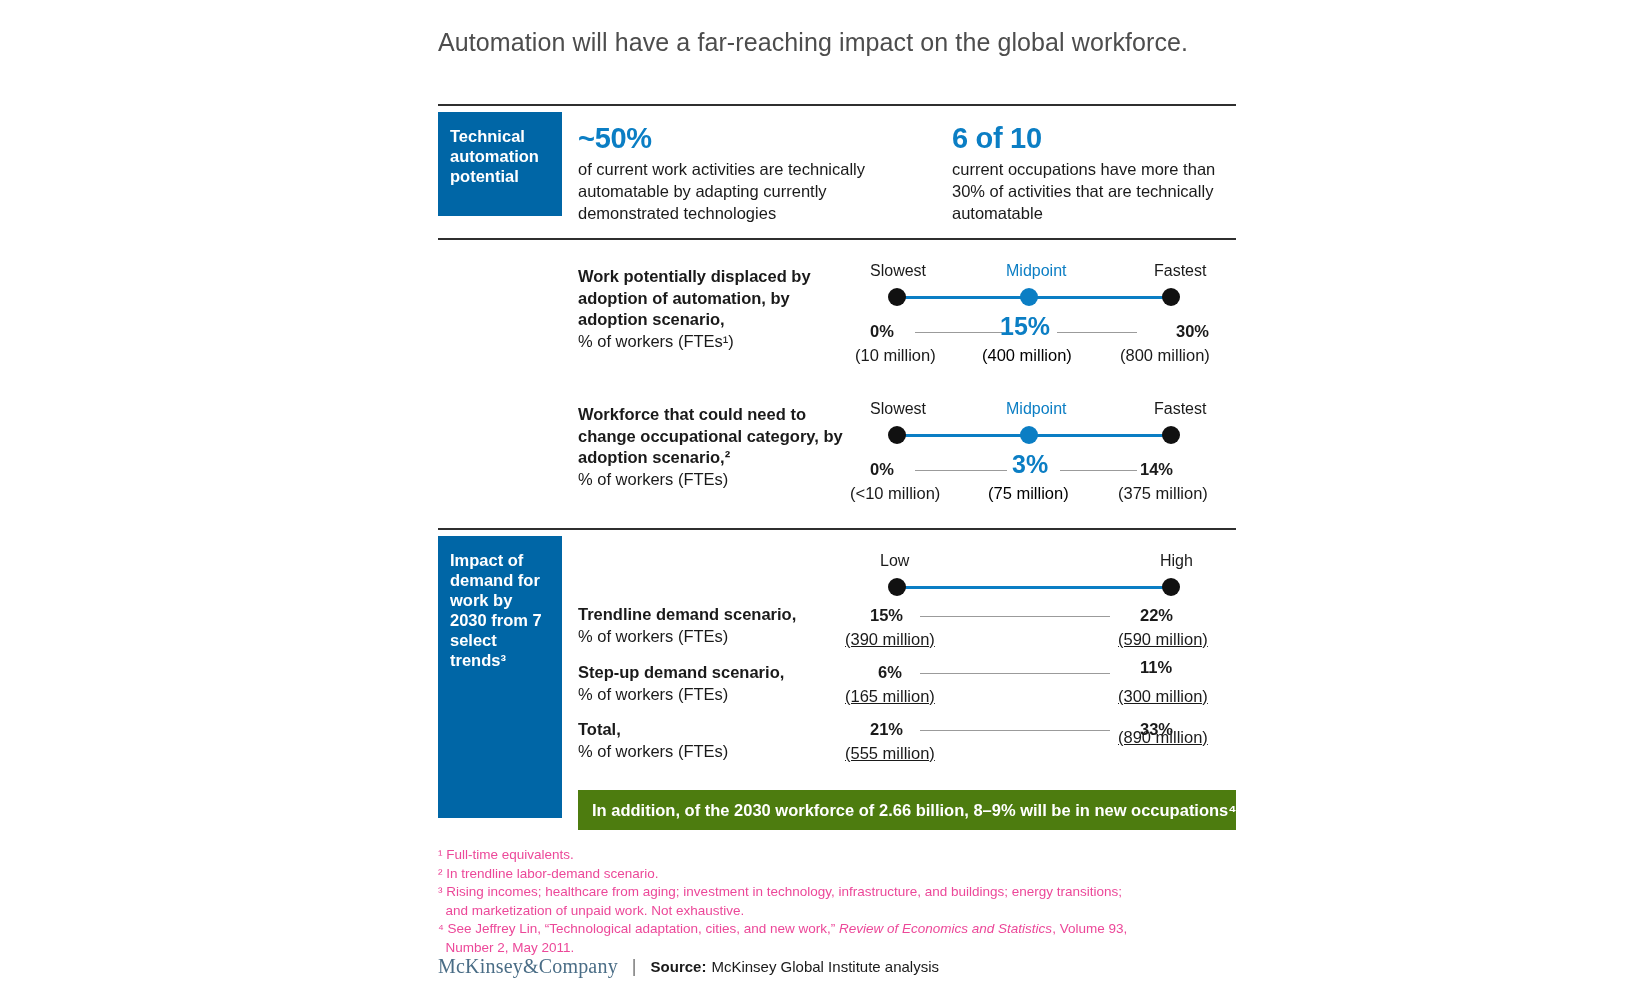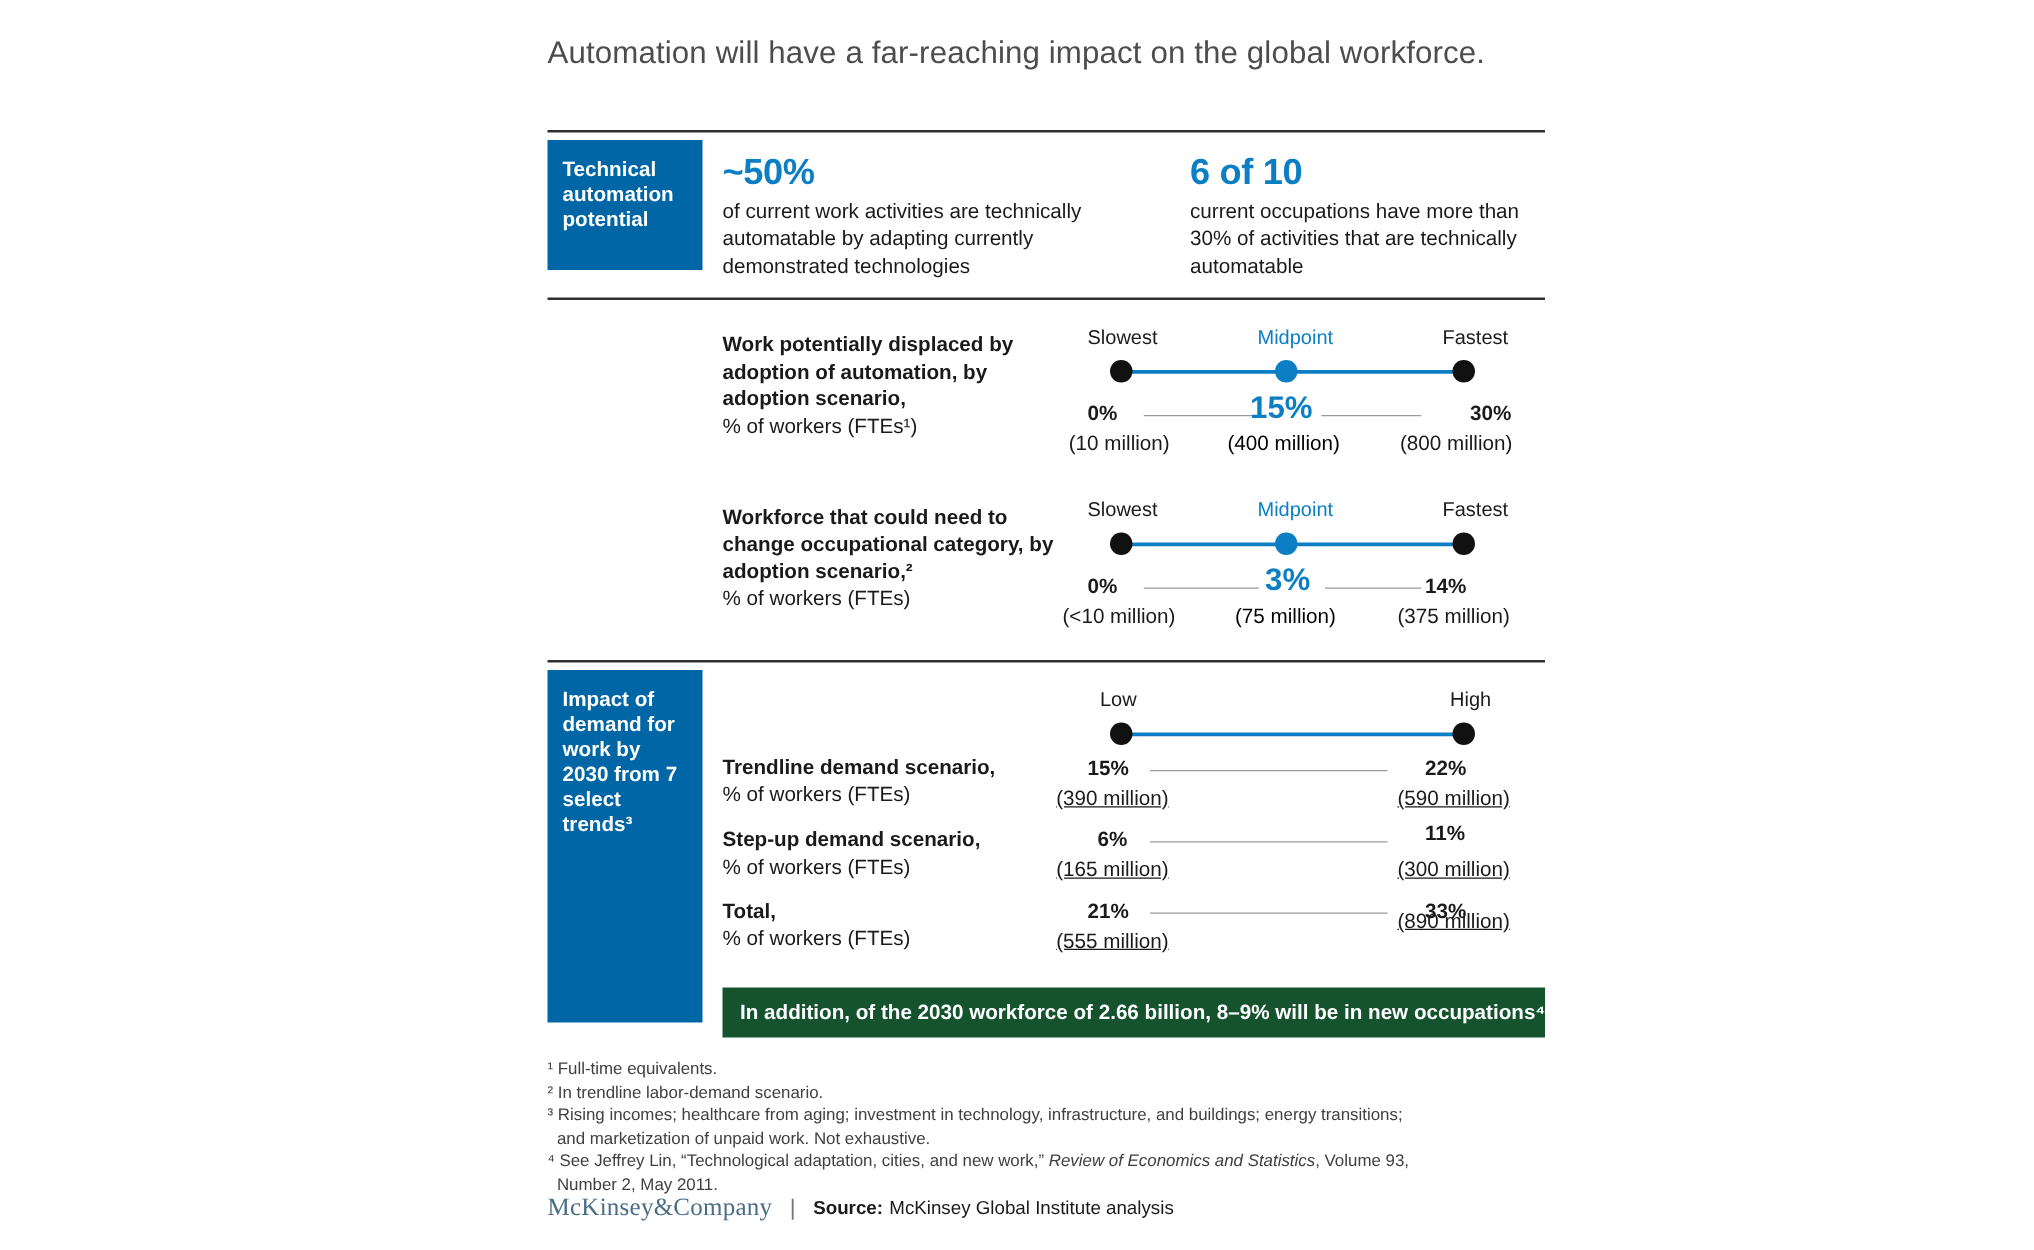--- a/index.html
+++ b/index.html
@@ -140,38 +140,38 @@
   }
   .sr-line {
     position: absolute;
     height: 1px;
     background: #9b9b9b;
   }
 
   
   .callout {
     position: absolute;
-    background: #14532d;
+    background: #4d7c0f;
     color: #ffffff;
     font-size: 16.5px;
     font-weight: bold;
     box-sizing: border-box;
     padding: 11px 14px;
     white-space: nowrap;
   }
 
   
   .footnotes {
     position: absolute;
     left: 438px;
     top: 846px;
     width: 820px;
     font-size: 13.5px;
     line-height: 18.5px;
-    color: #404040;
+    color: #ec4899;
   }
   .footnotes div { white-space: pre-wrap; }
   .footnotes i { font-style: italic; }
 
   
   .footer {
     position: absolute;
     left: 438px;
     top: 955px;
     display: flex;

